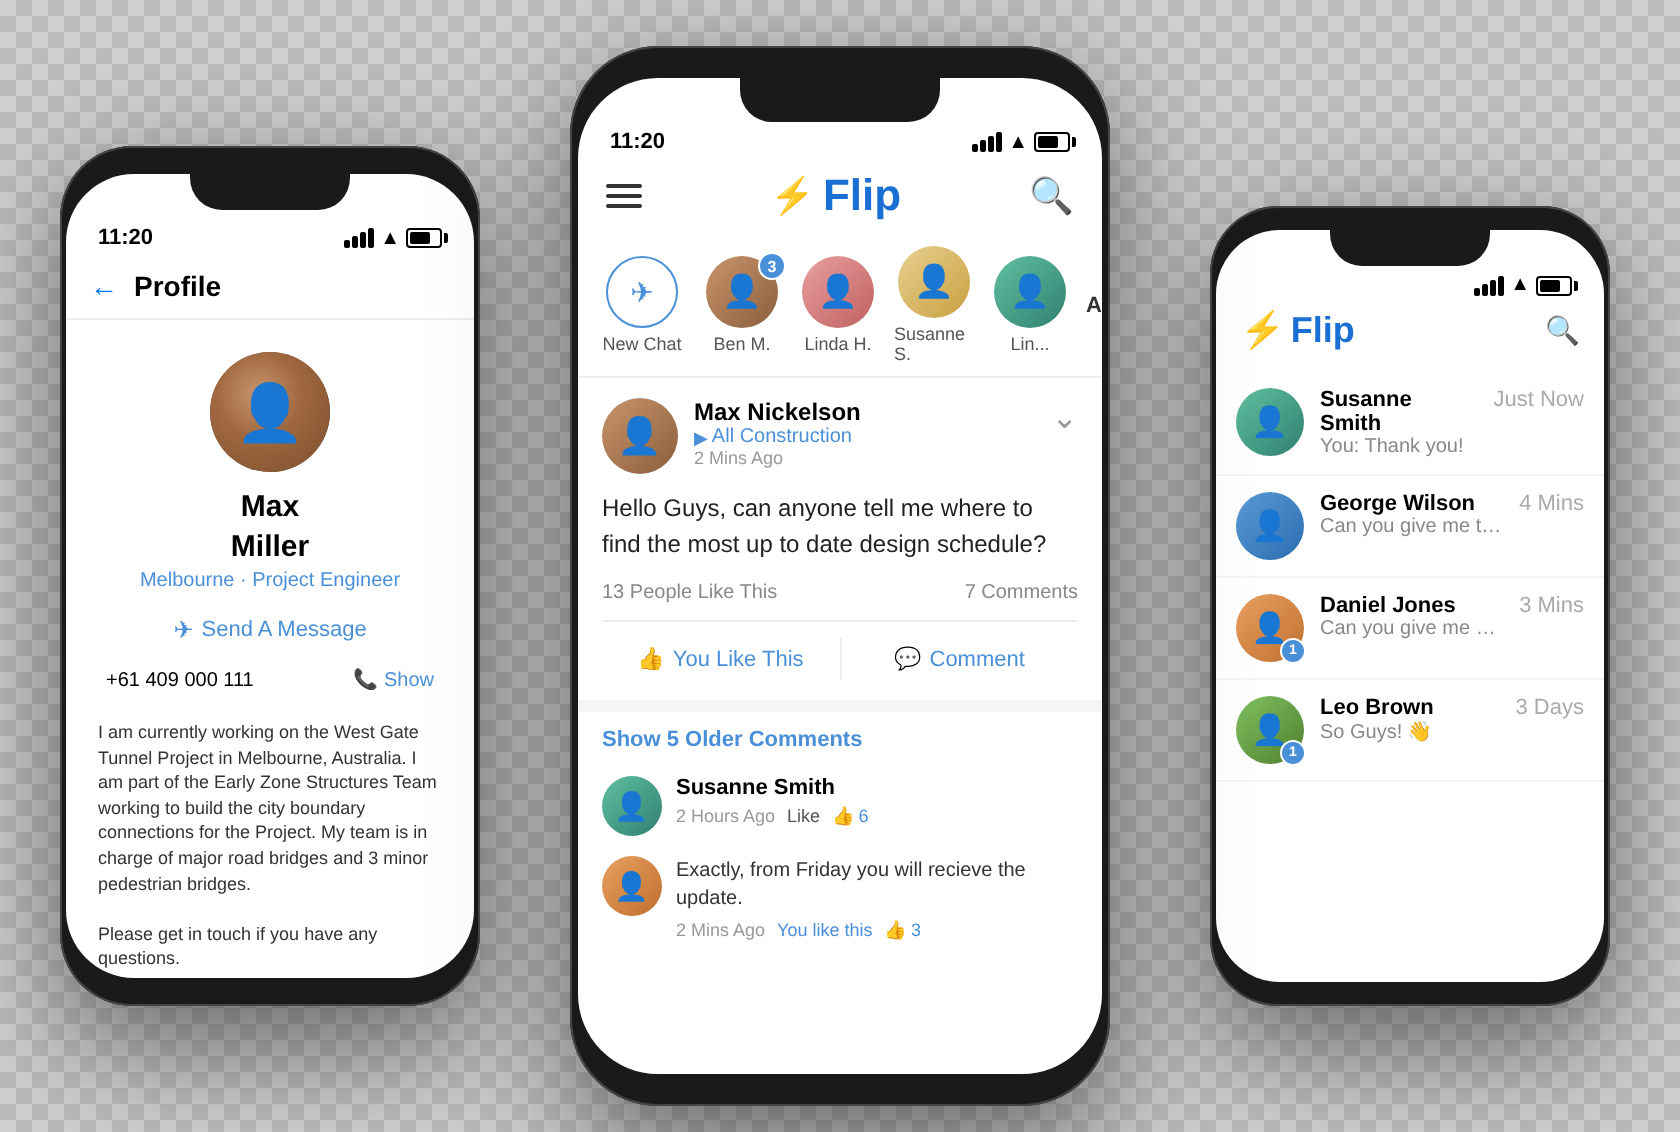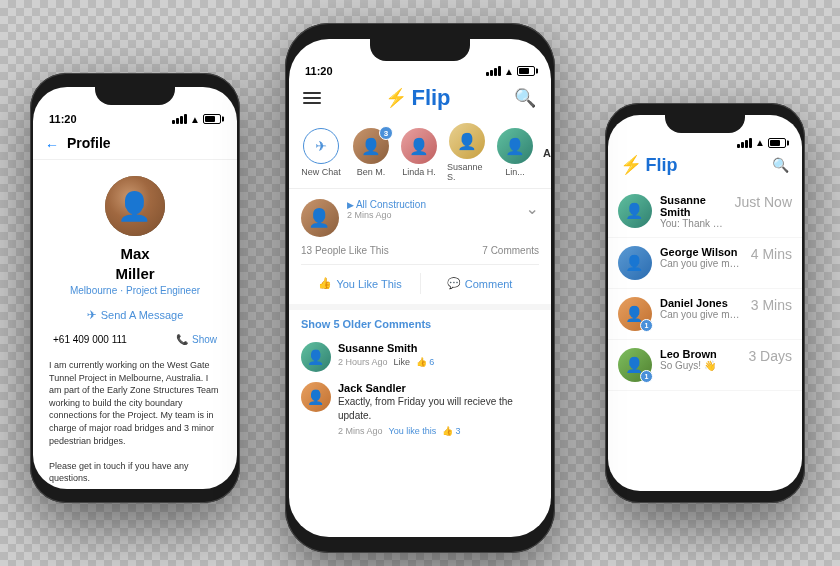--- a/index.html
+++ b/index.html
@@ -583,21 +583,21 @@
       display: flex;
       align-items: center;
       justify-content: center;
       font-weight: 700;
       border: 1.5px solid #fff;
     }
 
     .msg-content { flex: 1; min-width: 0; }
     .msg-name { font-size: 11px; font-weight: 700; color: #000; }
     .msg-preview { font-size: 10px; color: #888; white-space: nowrap; overflow: hidden; text-overflow: ellipsis; margin-top: 0; }
-    .msg-time { font-size: 14px; color: #aaa; white-space: nowrap; text-align: right; }
+    .msg-time { font-size: 11px; color: #aaa; white-space: nowrap; text-align: right; }
 
     
     .paper-plane {
       color: #4a90d9;
       font-size: 12px;
     }
 
     
     .thumb-icon { font-size: 11px; }
 
@@ -734,29 +734,31 @@
           <span class="tab-label">Lin...</span>
         </div>
 
         <span class="tab-all">ALL</span>
       </div>
 
       <div class="post-card">
         <div class="post-header">
           <div class="post-avatar av-brown" style="width:38px;height:38px;border-radius:50%;display:flex;align-items:center;justify-content:center;font-size:18px;color:#fff;">👤</div>
           <div class="post-meta">
+            <div class="post-name">Max Nickelson</div>
             <div class="post-channel">
               <span style="color:#4a90d9; font-size:9px;">▶</span>
               <span>All Construction</span>
             </div>
             <div class="post-time">2 Mins Ago</div>
           </div>
           <span class="post-more">⌄</span>
         </div>
 
+        <div class="post-body">Hello Guys, can anyone tell me where to find the most up to date design schedule?</div>
 
         <div class="post-stats">
           <span>13 People Like This</span>
           <span>7 Comments</span>
         </div>
 
         <div class="post-actions">
           <div class="post-action-btn">
             <span class="thumb-icon">👍</span>
             <span>You Like This</span>
@@ -782,21 +784,20 @@
                 <span>👍</span>
                 <span>6</span>
               </span>
             </div>
           </div>
         </div>
 
         <div class="comment">
           <div class="comment-avatar av-orange" style="width:30px;height:30px;border-radius:50%;display:flex;align-items:center;justify-content:center;font-size:14px;color:#fff;">👤</div>
           <div class="comment-content">
-            <div class="comment-name">Jack Sandler</div>
             <div class="comment-text">Exactly, from Friday you will recieve the update.</div>
             <div class="comment-meta">
               <span>2 Mins Ago</span>
               <span class="comment-you-like">You like this</span>
               <span class="like-count">
                 <span>👍</span>
                 <span>3</span>
               </span>
             </div>
           </div>

